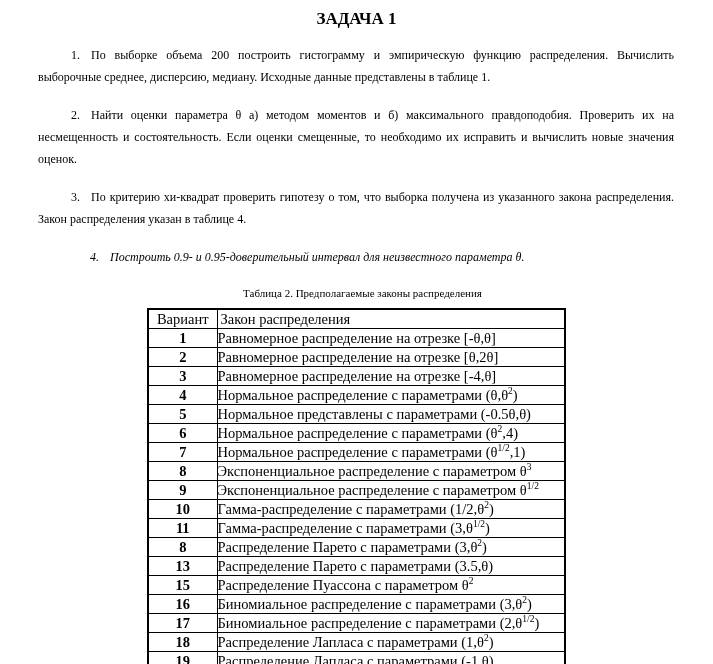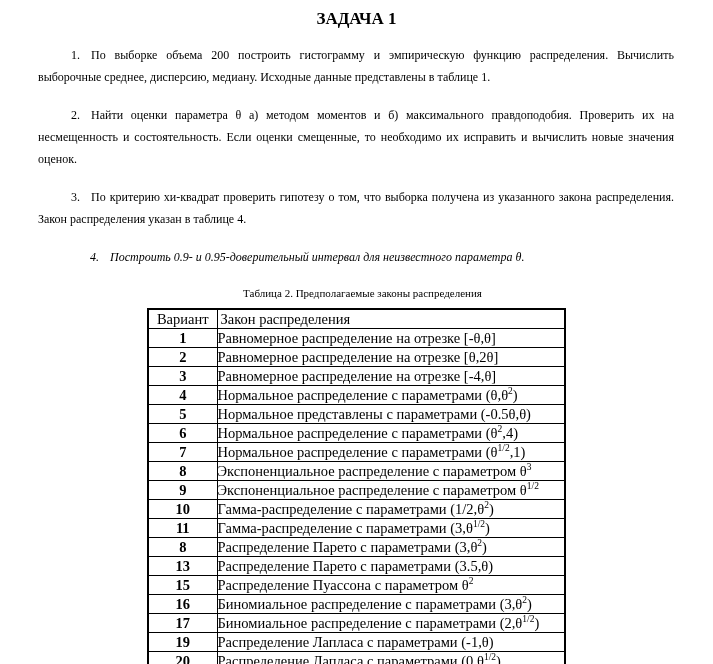--- a/index.html
+++ b/index.html
@@ -167,20 +167,24 @@
     </tr>
         <tr>
       <td class="variant">16</td>
       <td class="law">Биномиальное распределение с параметрами (3,θ<sup>2</sup>)</td>
     </tr>
         <tr>
       <td class="variant">17</td>
       <td class="law">Биномиальное распределение с параметрами (2,θ<sup>1/2</sup>)</td>
     </tr>
         <tr>
+      <td class="variant">18</td>
+      <td class="law">Распределение Лапласа с параметрами (1,θ<sup>2</sup>)</td>
+    </tr>
+        <tr>
       <td class="variant">19</td>
       <td class="law">Распределение Лапласа с параметрами (-1,θ)</td>
     </tr>
         <tr>
       <td class="variant">20</td>
       <td class="law">Распределение Лапласа с параметрами (0,θ<sup>1/2</sup>)</td>
     </tr>
       </tbody>
   </table>
 

